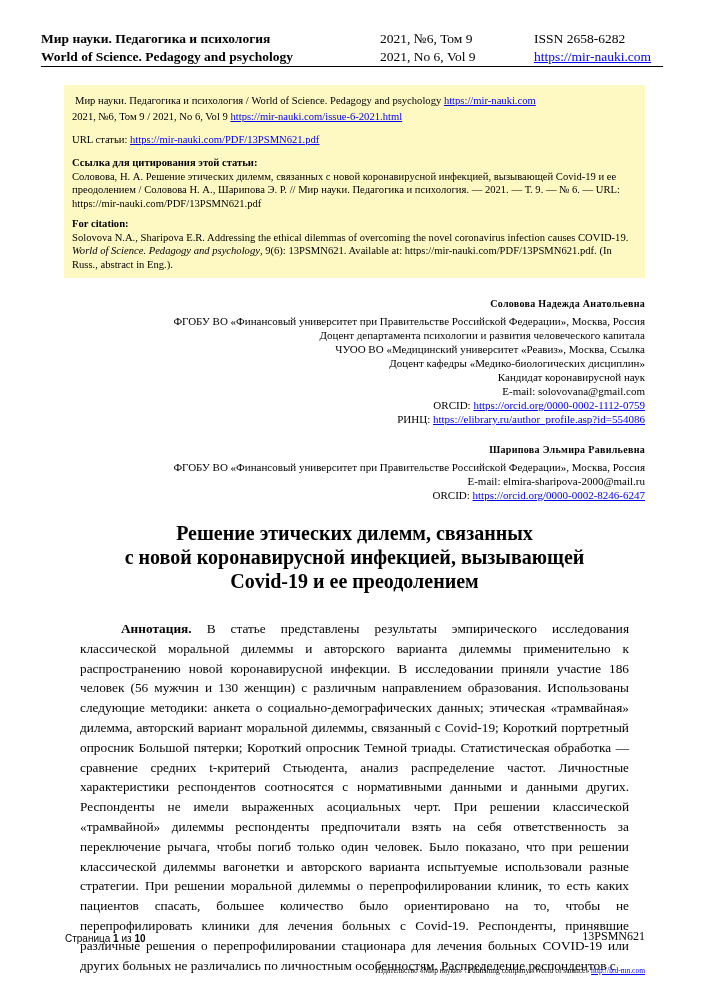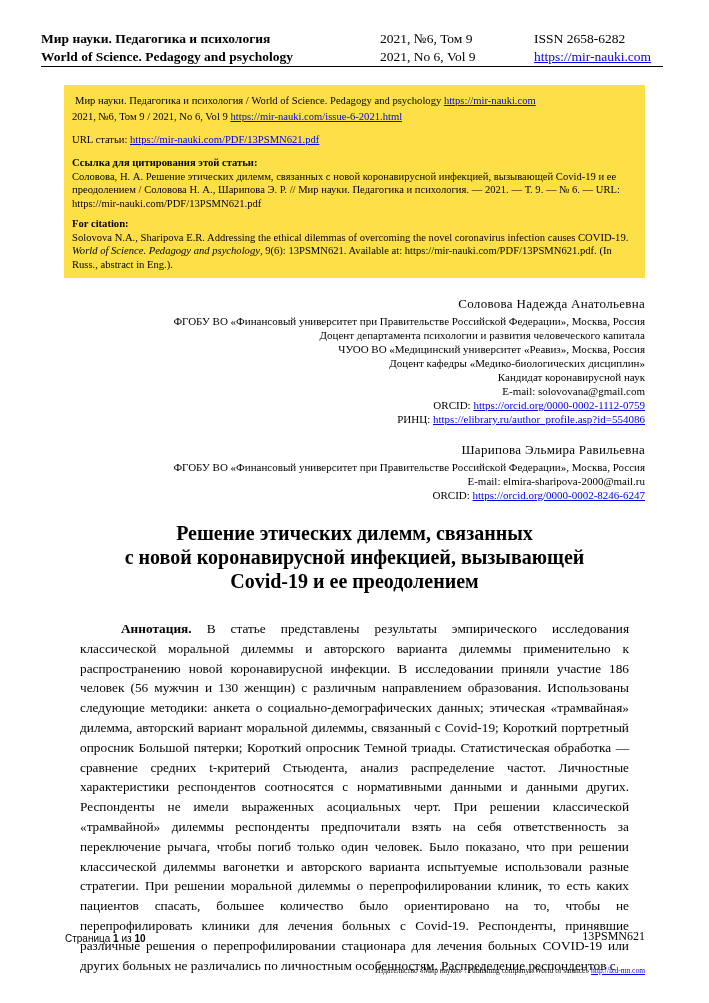--- a/index.html
+++ b/index.html
@@ -8,27 +8,27 @@
   a { color: #0000ee; text-decoration: underline; }
 
   .header { position: absolute; left: 41px; top: 30px; width: 622px; height: 36px;
             border-bottom: 1.5px solid #000; font-size: 13.5px; line-height: 18px; }
   .header .col { position: absolute; top: 0; }
   .header .c1 { left: 0; font-weight: bold; }
   .header .c2 { left: 339px; }
   .header .c3 { left: 493px; }
 
   .infobox { position: absolute; left: 64px; top: 85px; width: 581px; height: 193px;
-             background: #fde047; font-size: 10.6px; line-height: 13.5px; }
+             background: #fef9c3; font-size: 10.6px; line-height: 13.5px; }
   .infobox p { margin: 0; position: absolute; left: 8px; right: 8px; }
   .infobox .b { font-weight: bold; }
 
   .authors { position: absolute; right: 64px; top: 294px; width: 560px; text-align: right;
              font-size: 11px; line-height: 14px; }
-  .authors .name { font-size: 13px; font-weight: normal; line-height: 20px; letter-spacing: 0.3px; }
+  .authors .name { font-size: 10px; font-weight: bold; line-height: 20px; letter-spacing: 0.3px; }
   .authors .gap { height: 14px; }
 
   .title { position: absolute; left: 64px; width: 581px; top: 521px; text-align: center;
            font-size: 20px; font-weight: bold; line-height: 24px; }
 
   .abstract { position: absolute; left: 64px; width: 581px; top: 603px;
               font-size: 13.3px; line-height: 19.8px; text-align: justify; }
   .abstract .lbl { font-weight: bold; }
   .abstract p { margin: 16px; text-indent: 41px; }
 
@@ -74,21 +74,21 @@
     <span class="b">For citation:</span><br>
     <span>Solovova N.A., Sharipova E.R. Addressing the ethical dilemmas of overcoming the novel coronavirus infection causes COVID-19. </span><i>World of Science. Pedagogy and psychology</i><span>, 9(6): 13PSMN621. Available at: https://mir-nauki.com/PDF/13PSMN621.pdf. (In Russ., abstract in Eng.).</span>
   </p>
 </div>
 
 <div class="authors">
   <div>
     <div class="name">Соловова Надежда Анатольевна</div>
     <div>ФГОБУ ВО «Финансовый университет при Правительстве Российской Федерации», Москва, Россия</div>
     <div>Доцент департамента психологии и развития человеческого капитала</div>
-    <div>ЧУОО ВО «Медицинский университет «Реавиз», Москва, Россия</div>
+    <div>ЧУОО ВО «Медицинский университет «Реавиз», Москва, Ссылка</div>
     <div>Доцент кафедры «Медико-биологических дисциплин»</div>
     <div>Кандидат коронавирусной наук</div>
     <div>E-mail: solovovana@gmail.com</div>
     <div><span>ORCID: </span><a href="#">https://orcid.org/0000-0002-1112-0759</a></div>
     <div><span>РИНЦ: </span><a href="#">https://elibrary.ru/author_profile.asp?id=554086</a></div>
   </div>
   <div class="gap"></div>
   <div>
     <div class="name">Шарипова Эльмира Равильевна</div>
     <div>ФГОБУ ВО «Финансовый университет при Правительстве Российской Федерации», Москва, Россия</div>

